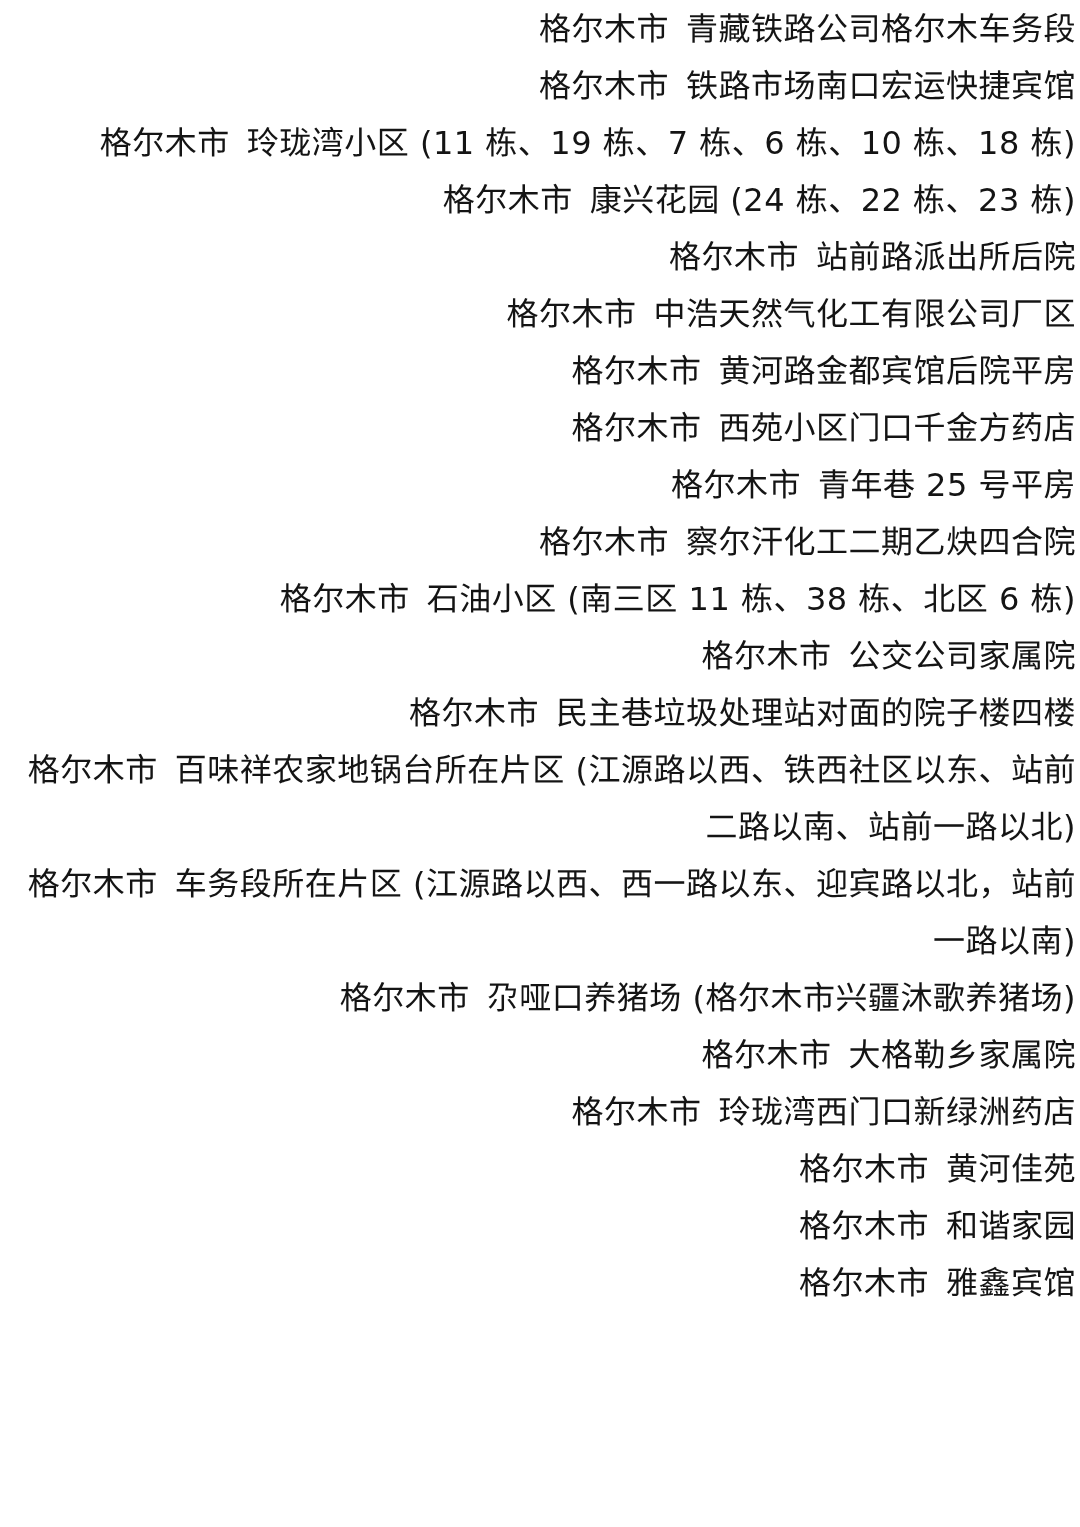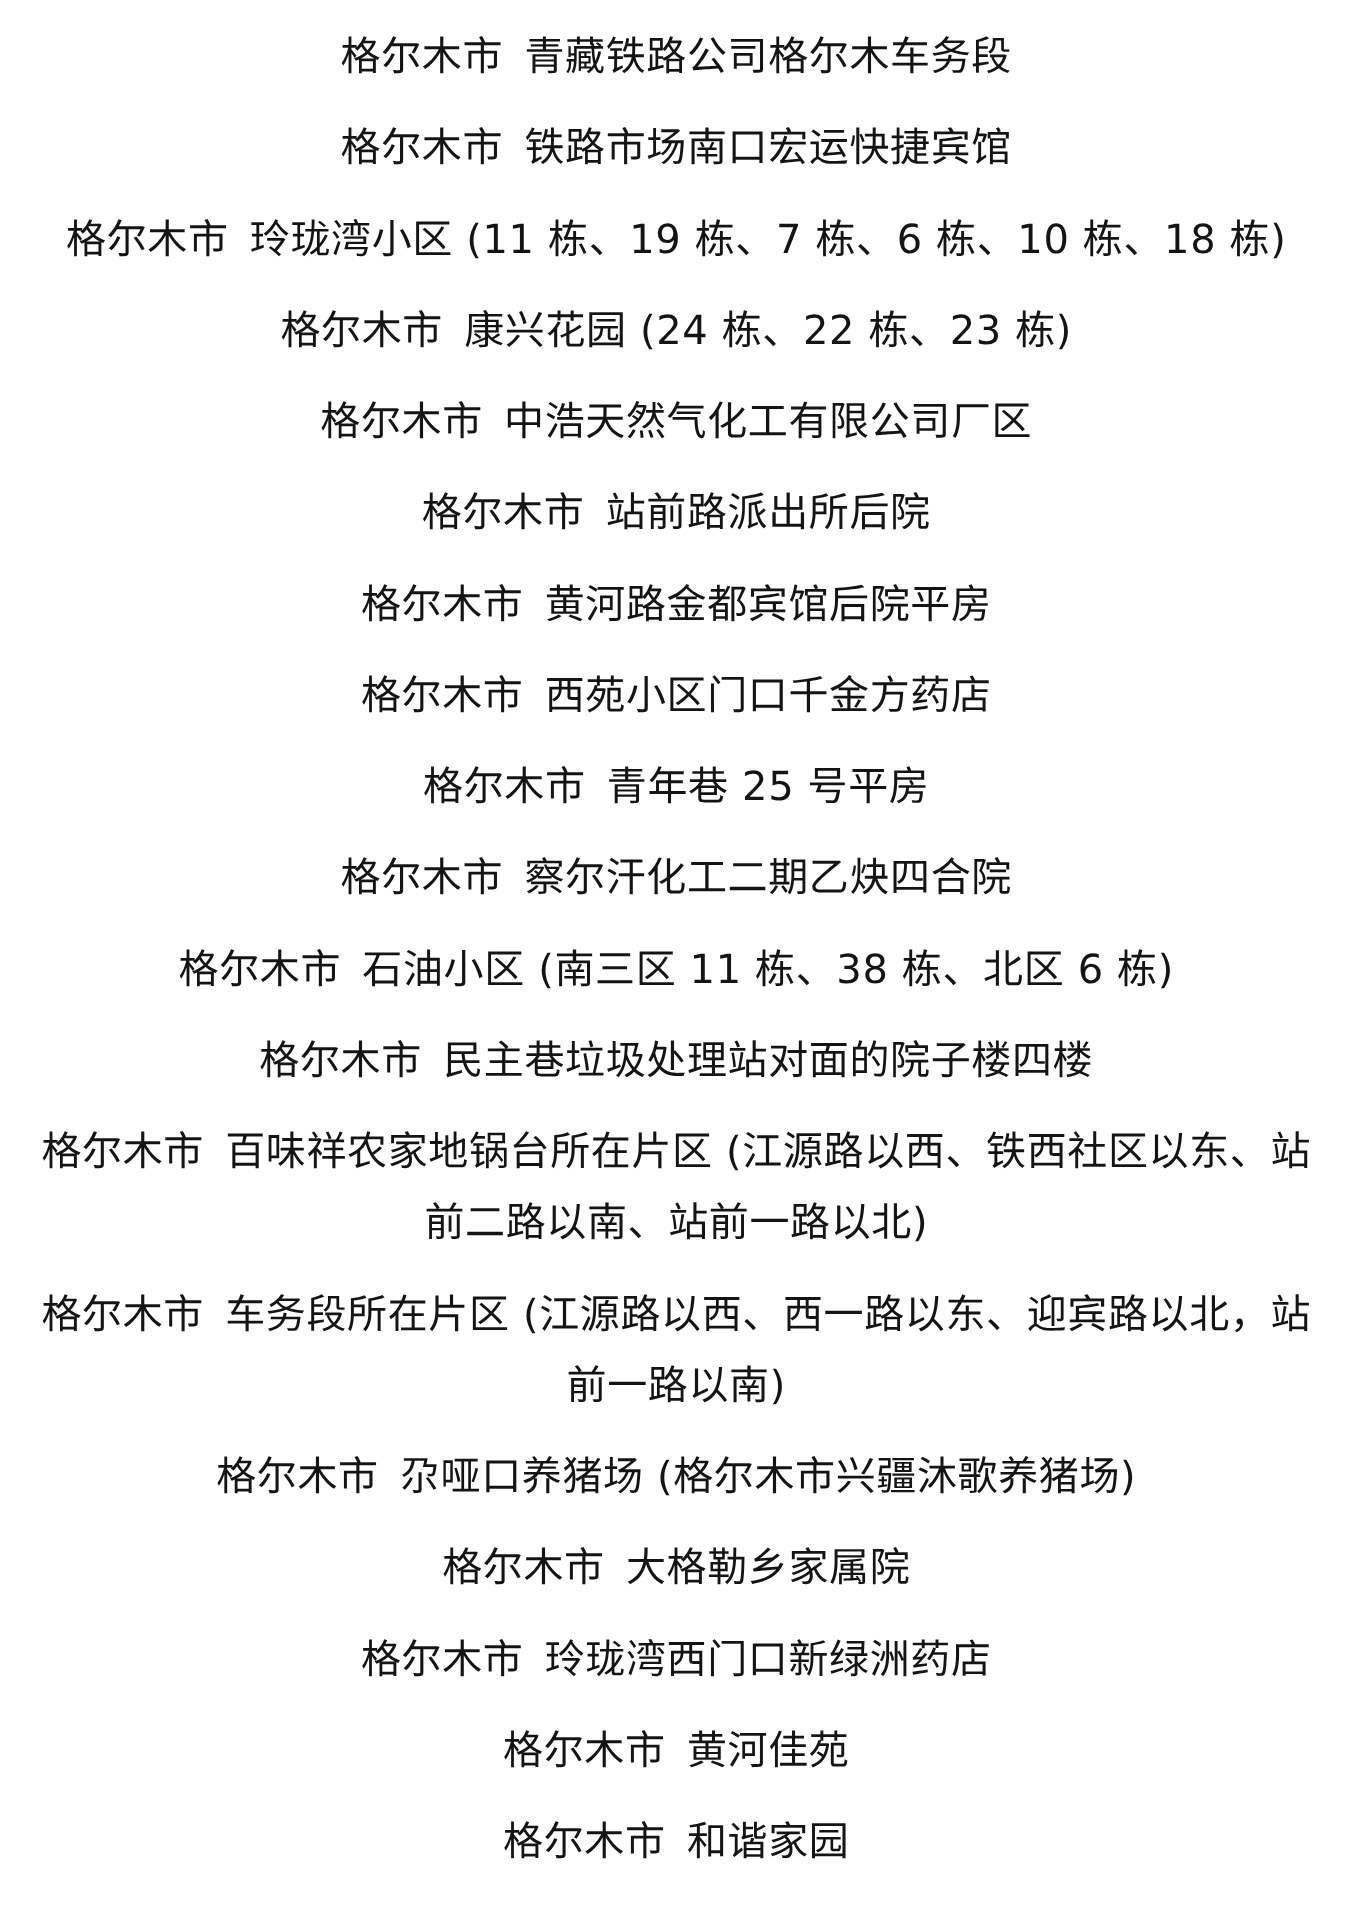--- a/index.html
+++ b/index.html
@@ -14,23 +14,23 @@
     color: #141414;
     box-sizing: border-box;
   }
   .list {
     padding: 1px 4px 60px 6px;
     font-size: 32px;
     line-height: 57px;
     letter-spacing: 0.5px;
   }
   .row {
-    margin: 16px;
+    margin: 0;
     padding: 0;
-    text-align: center;
+    text-align: right;
     word-break: break-all;
   }
   .city {
     margin-right: 17px;
     white-space: nowrap;
   }
 </style>
 </head>
 <body>
 
@@ -47,25 +47,25 @@
     <span class="city">格尔木市</span><span class="loc">玲珑湾小区 (11 栋、19 栋、7 栋、6 栋、10 栋、18 栋)</span>
   </p>
 
 
 
   <p class="row">
     <span class="city">格尔木市</span><span class="loc">康兴花园 (24 栋、22 栋、23 栋)</span>
   </p>
 
   <p class="row">
-    <span class="city">格尔木市</span><span class="loc">中浩天然气化工有限公司厂区</span>
+    <span class="city">格尔木市</span><span class="loc">站前路派出所后院</span>
   </p>
 
   <p class="row">
-    <span class="city">格尔木市</span><span class="loc">站前路派出所后院</span>
+    <span class="city">格尔木市</span><span class="loc">中浩天然气化工有限公司厂区</span>
   </p>
 
   <p class="row">
     <span class="city">格尔木市</span><span class="loc">黄河路金都宾馆后院平房</span>
   </p>
 
   <p class="row">
     <span class="city">格尔木市</span><span class="loc">西苑小区门口千金方药店</span>
   </p>
 
@@ -74,20 +74,23 @@
   </p>
 
   <p class="row">
     <span class="city">格尔木市</span><span class="loc">察尔汗化工二期乙炔四合院</span>
   </p>
 
   <p class="row">
     <span class="city">格尔木市</span><span class="loc">石油小区 (南三区 11 栋、38 栋、北区 6 栋)</span>
   </p>
 
+  <p class="row">
+    <span class="city">格尔木市</span><span class="loc">公交公司家属院</span>
+  </p>
 
   <p class="row">
     <span class="city">格尔木市</span><span class="loc">民主巷垃圾处理站对面的院子楼四楼</span>
   </p>
 
   <p class="row">
     <span class="city">格尔木市</span><span class="loc">百味祥农家地锅台所在片区 (江源路以西、铁西社区以东、站前二路以南、站前一路以北)</span>
   </p>
 
   <p class="row">

